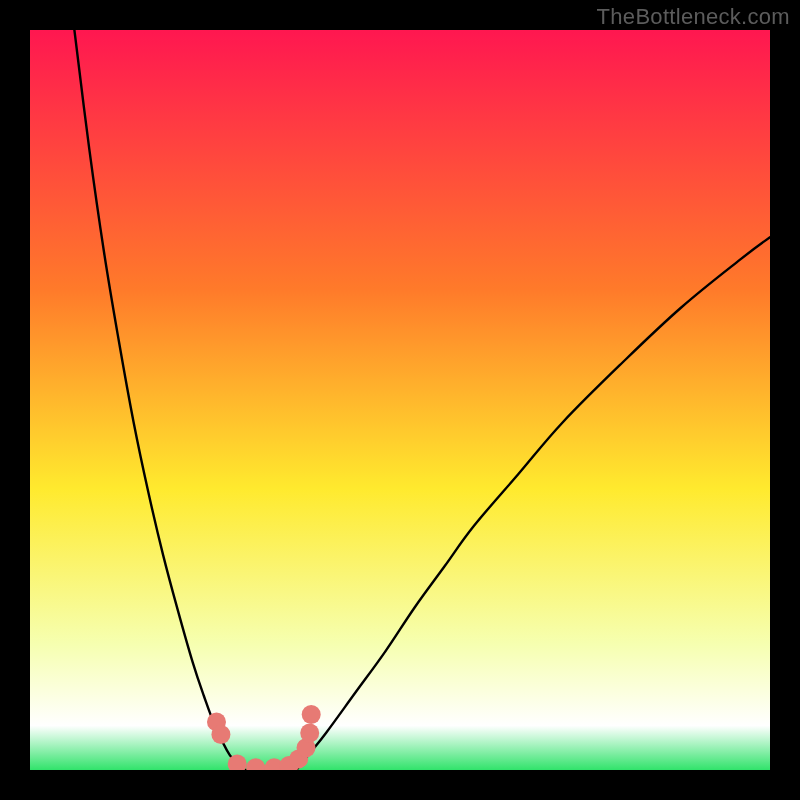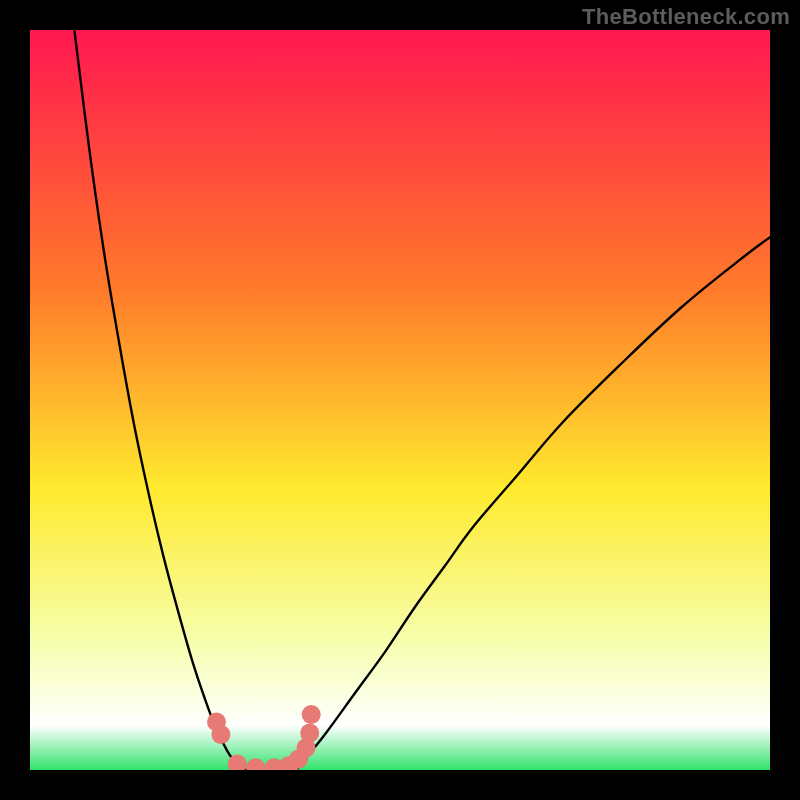--- a/index.html
+++ b/index.html
@@ -26,21 +26,21 @@
     width: 740px;
     height: 740px;
     overflow: hidden;
   }
   .attribution {
     position: absolute;
     top: 4px;
     right: 10px;
     color: #5c5c5c;
     font-size: 22px;
-    font-weight: 700;
+    font-weight: 400;
     letter-spacing: 0.3px;
   }
   svg {
     display: block;
   }
 </style>
 </head>
 <body>
 
 <div class="frame">

